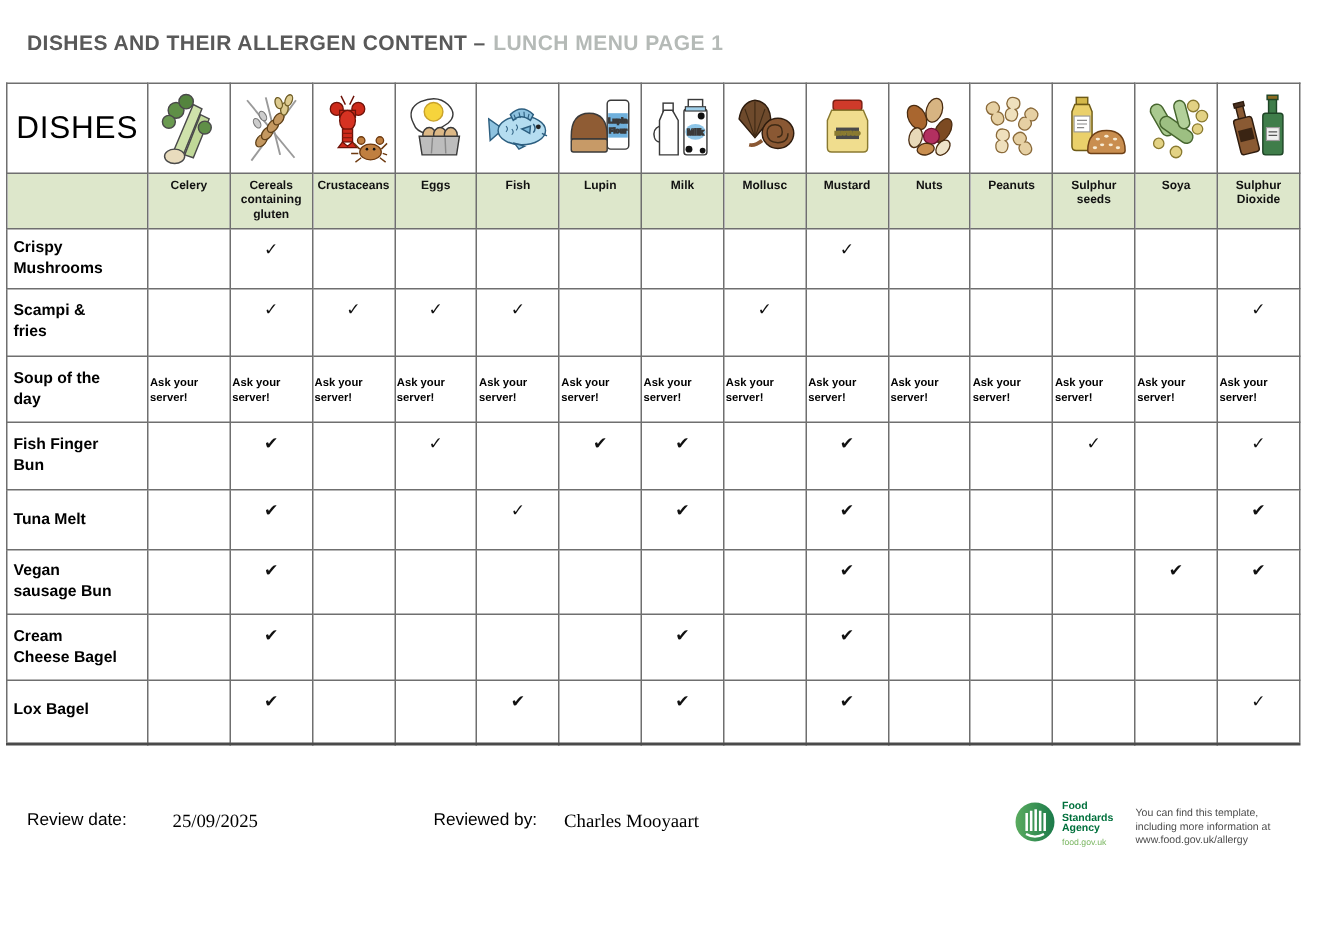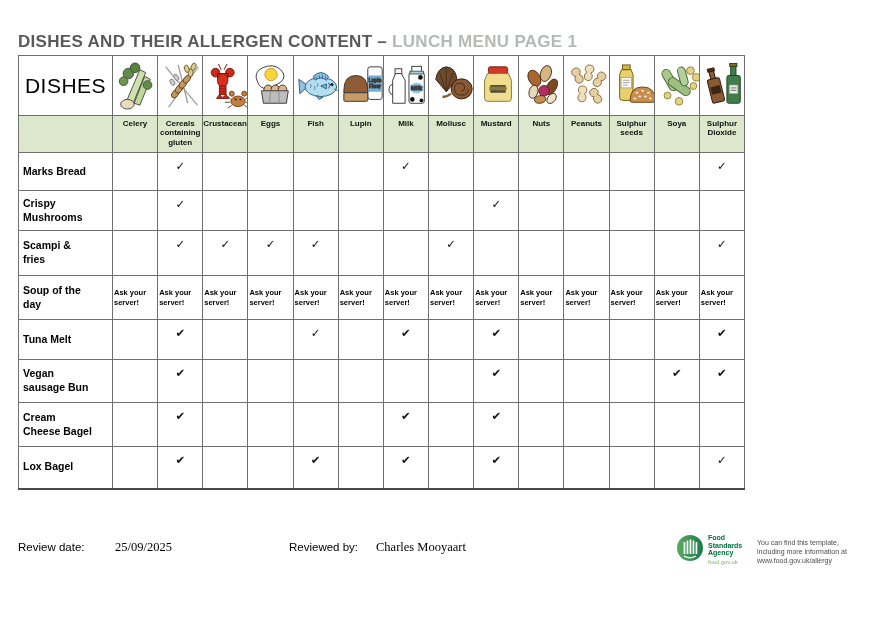--- a/index.html
+++ b/index.html
@@ -1,24 +1,24 @@
 <!DOCTYPE html>
 <html><head>
 <meta charset="utf-8">
 <style>
   * { margin:0; padding:0; box-sizing:border-box; }
   html,body { width:891px; height:627px; background:#fff;
               font-family:"Liberation Sans",sans-serif; }
   .page { position:relative; width:891px; height:627px; overflow:hidden; background:#fff; }
 
-  .title { position:absolute; left:18px; top:32px; font-size:17px; font-weight:bold;
+  .title { position:absolute; left:18px; top:20px; font-size:14px; font-weight:bold;
            letter-spacing:.3px; color:#595959; white-space:nowrap; }
   .title .accent { color:#b5bab7; margin-left:5px; }
 
-  table#allergen-table { position:absolute; left:18px; top:55px; width:727px;
+  table#allergen-table { position:absolute; left:4px; top:55px; width:863px;
            border-collapse:collapse; table-layout:fixed;
            border:1.5px solid #4a4a4a; border-bottom-width:2px; }
   #allergen-table td { border:1px solid #6f6f6f; overflow:hidden; }
 
   tr.icon-row { height:60px; }
   tr.icon-row td { background:#fff; text-align:center; vertical-align:middle; padding:1px; }
   td.corner { font-size:21px; color:#000; text-align:left; padding-left:5px; letter-spacing:.5px; }
 
   tr.label-row { height:37px; }
   tr.label-row td { background:#dde7cb; font-size:8px; font-weight:bold; text-align:center;
@@ -304,37 +304,20 @@
           <td>Lupin</td>
           <td>Milk</td>
           <td>Mollusc</td>
           <td>Mustard</td>
           <td>Nuts</td>
           <td>Peanuts</td>
           <td>Sulphur seeds</td>
           <td>Soya</td>
           <td>Sulphur Dioxide</td>
         </tr>
-        <tr style="height: 38px;">
-          <td class="dish">Marks Bread</td>
-          <td class="empty"></td>
-          <td class="check">✓</td>
-          <td class="empty"></td>
-          <td class="empty"></td>
-          <td class="empty"></td>
-          <td class="empty"></td>
-          <td class="check">✓</td>
-          <td class="empty"></td>
-          <td class="empty"></td>
-          <td class="empty"></td>
-          <td class="empty"></td>
-          <td class="empty"></td>
-          <td class="empty"></td>
-          <td class="check">✓</td>
-        </tr>
         <tr style="height: 40px;">
           <td class="dish">Crispy
 Mushrooms</td>
           <td class="empty"></td>
           <td class="check">✓</td>
           <td class="empty"></td>
           <td class="empty"></td>
           <td class="empty"></td>
           <td class="empty"></td>
           <td class="empty"></td>
@@ -374,20 +357,38 @@
           <td class="ask">Ask your server!</td>
           <td class="ask">Ask your server!</td>
           <td class="ask">Ask your server!</td>
           <td class="ask">Ask your server!</td>
           <td class="ask">Ask your server!</td>
           <td class="ask">Ask your server!</td>
           <td class="ask">Ask your server!</td>
           <td class="ask">Ask your server!</td>
           <td class="ask">Ask your server!</td>
           <td class="ask">Ask your server!</td>
+        </tr>
+        <tr style="height: 45px;">
+          <td class="dish">Fish Finger
+Bun</td>
+          <td class="empty"></td>
+          <td class="check">✔</td>
+          <td class="empty"></td>
+          <td class="check">✓</td>
+          <td class="empty"></td>
+          <td class="check">✔</td>
+          <td class="check">✔</td>
+          <td class="empty"></td>
+          <td class="check">✔</td>
+          <td class="empty"></td>
+          <td class="empty"></td>
+          <td class="check">✓</td>
+          <td class="empty"></td>
+          <td class="check">✓</td>
         </tr>
         <tr style="height: 40px;">
           <td class="dish">Tuna Melt</td>
           <td class="empty"></td>
           <td class="check">✔</td>
           <td class="empty"></td>
           <td class="empty"></td>
           <td class="check">✓</td>
           <td class="empty"></td>
           <td class="check">✔</td>

